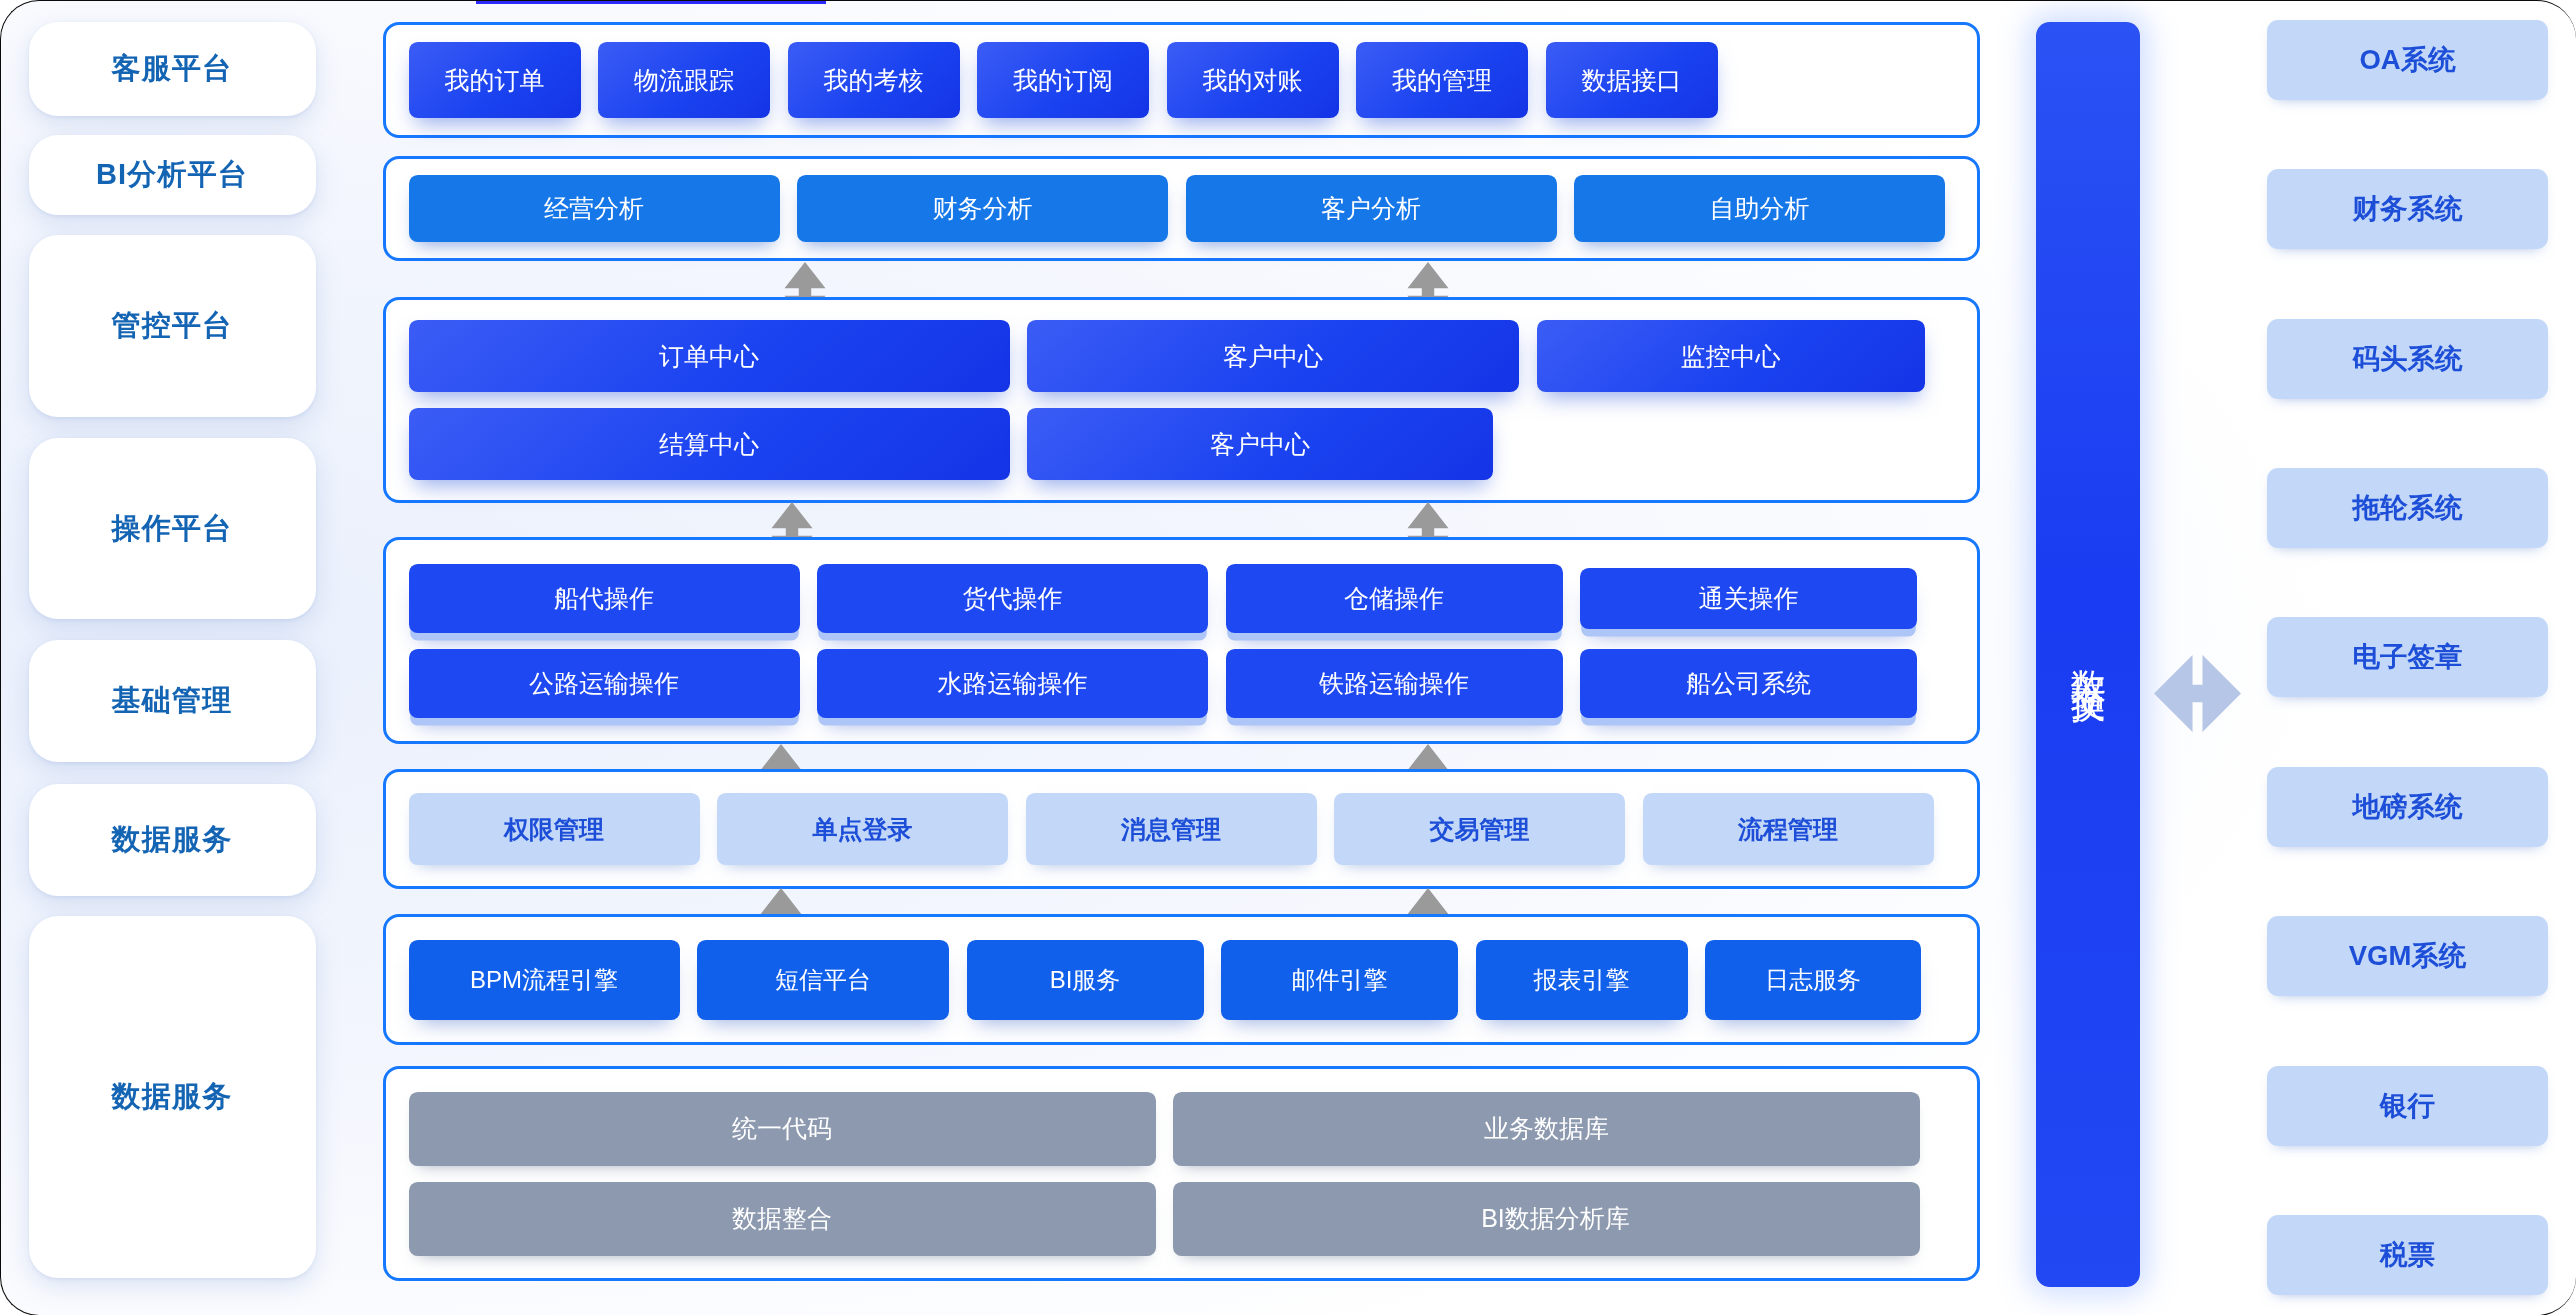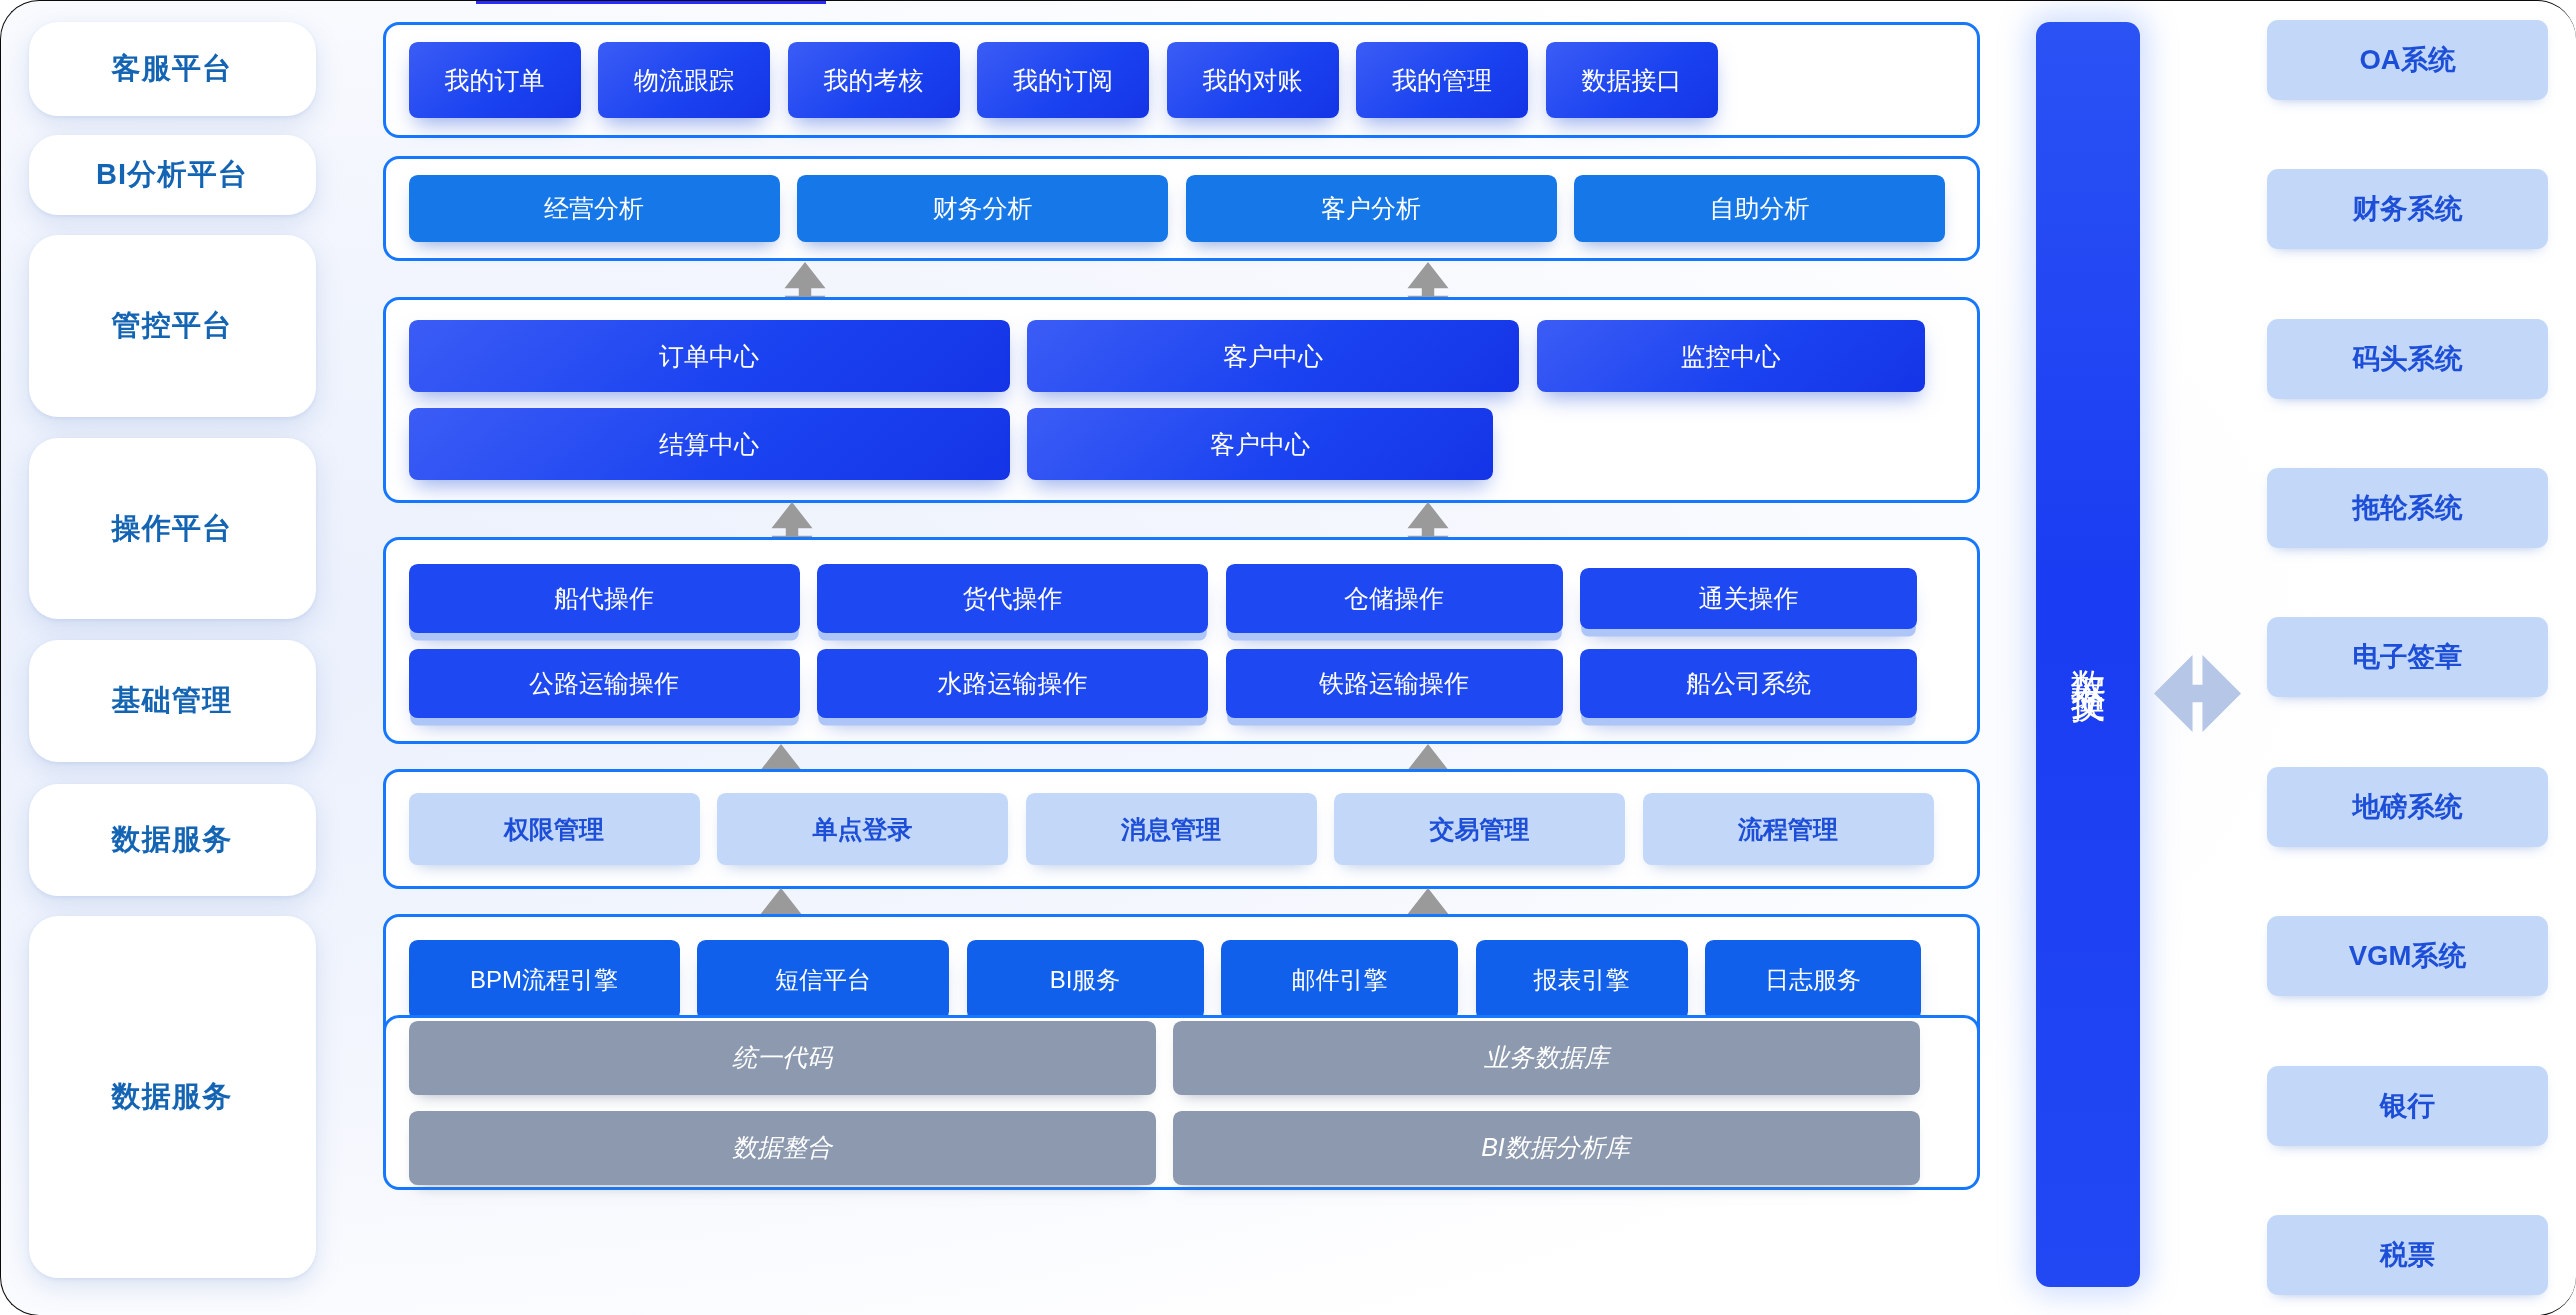--- a/index.html
+++ b/index.html
@@ -254,21 +254,21 @@
         <div class="btn v-plainblue" style="width:271px;height:80px;font-size:24px;">BPM流程引擎</div>
         <div class="btn v-plainblue" style="width:252px;height:80px;font-size:24px;">短信平台</div>
         <div class="btn v-plainblue" style="width:237px;height:80px;font-size:24px;">BI服务</div>
         <div class="btn v-plainblue" style="width:237px;height:80px;font-size:24px;">邮件引擎</div>
         <div class="btn v-plainblue" style="width:212px;height:80px;font-size:24px;">报表引擎</div>
         <div class="btn v-plainblue" style="width:216px;height:80px;font-size:24px;">日志服务</div>
       </div>
     </div>
   </div>
 
-  <div class="panel" style="top:1014px;height:175px;font-style:italic;">
+  <div class="panel" style="top:1065px;height:215px;">
     <div class="panel-inner">
       <div class="row">
         <div class="btn v-gray" style="width:747px;height:74px;">统一代码</div>
         <div class="btn v-gray" style="width:747px;height:74px;">业务数据库</div>
       </div>
       <div class="row">
         <div class="btn v-gray" style="width:747px;height:74px;">数据整合</div>
         <div class="btn v-gray" style="width:747px;height:74px;padding-left:18px;">BI数据分析库</div>
       </div>
     </div>

